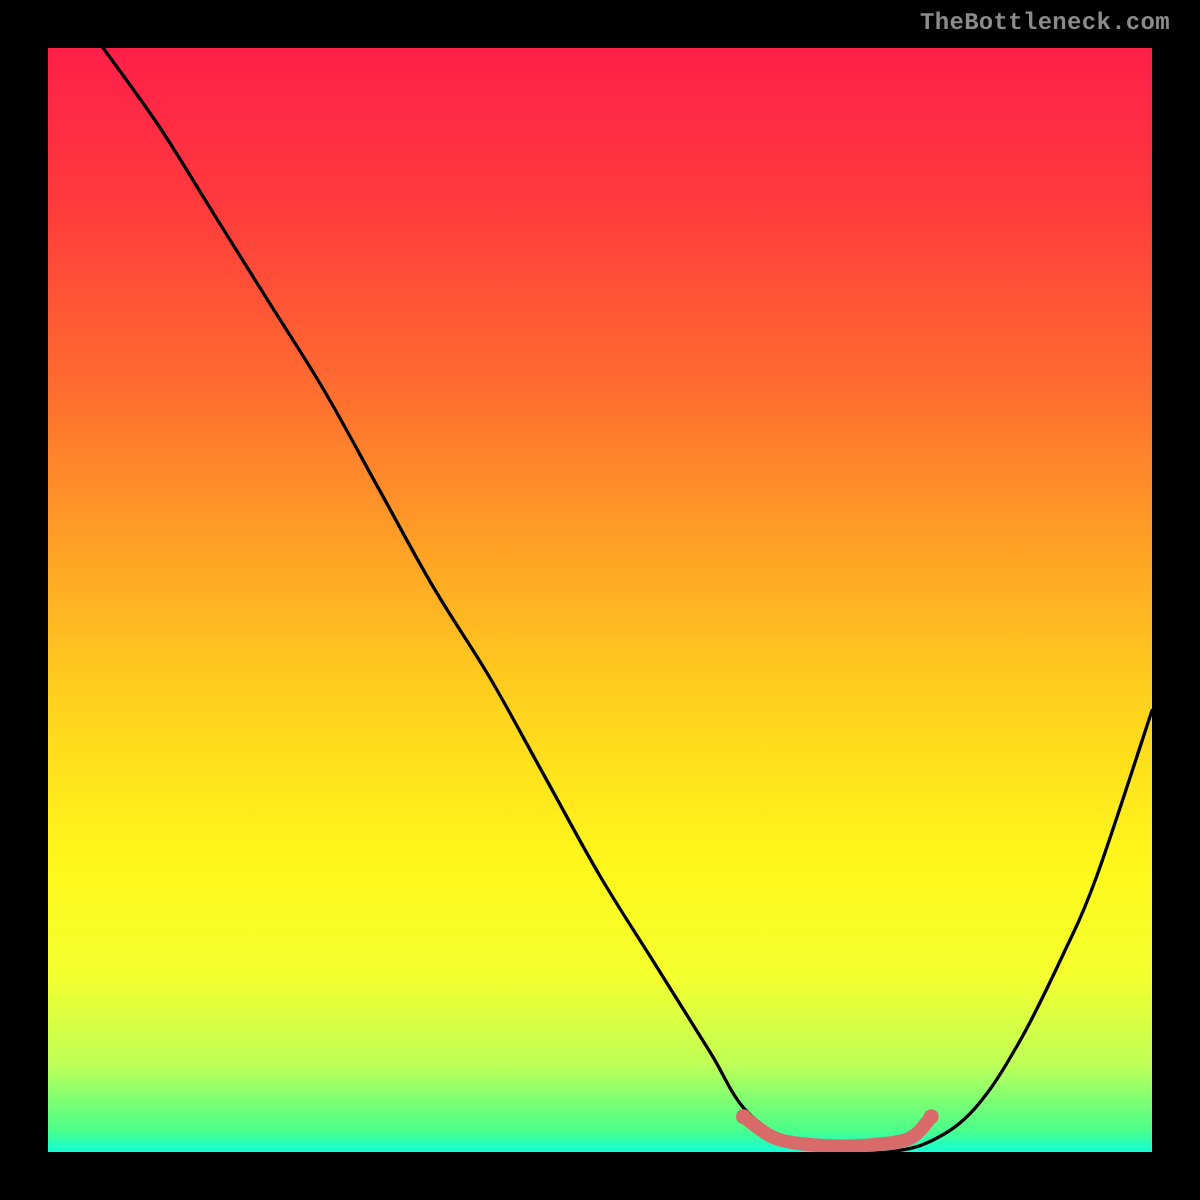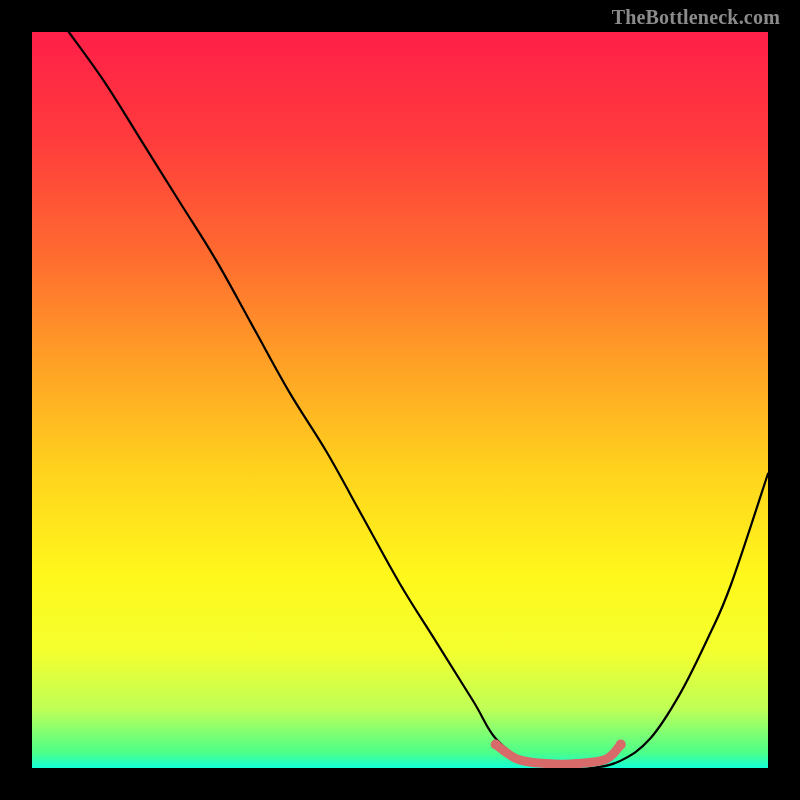--- a/index.html
+++ b/index.html
@@ -14,22 +14,22 @@
     position: absolute;
     left: 32px;
     top: 32px;
     width: 736px;
     height: 736px;
   }
   .watermark {
     position: absolute;
     top: 6px;
     right: 20px;
-    font-family: Liberation Serif, serif;
-    font-size: 20px;
+    font-family: Liberation Mono, monospace;
+    font-size: 16px;
     font-weight: 600;
     color: #8b8b8b;
     letter-spacing: 0.2px;
   }
   svg { display: block; }
 </style>
 </head>
 <body>
 
 <div class="frame">

